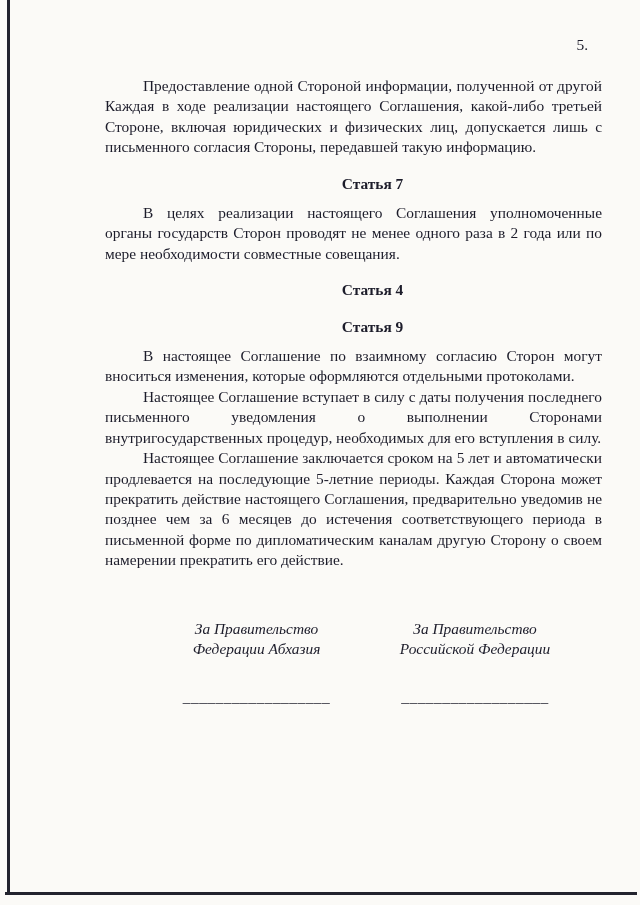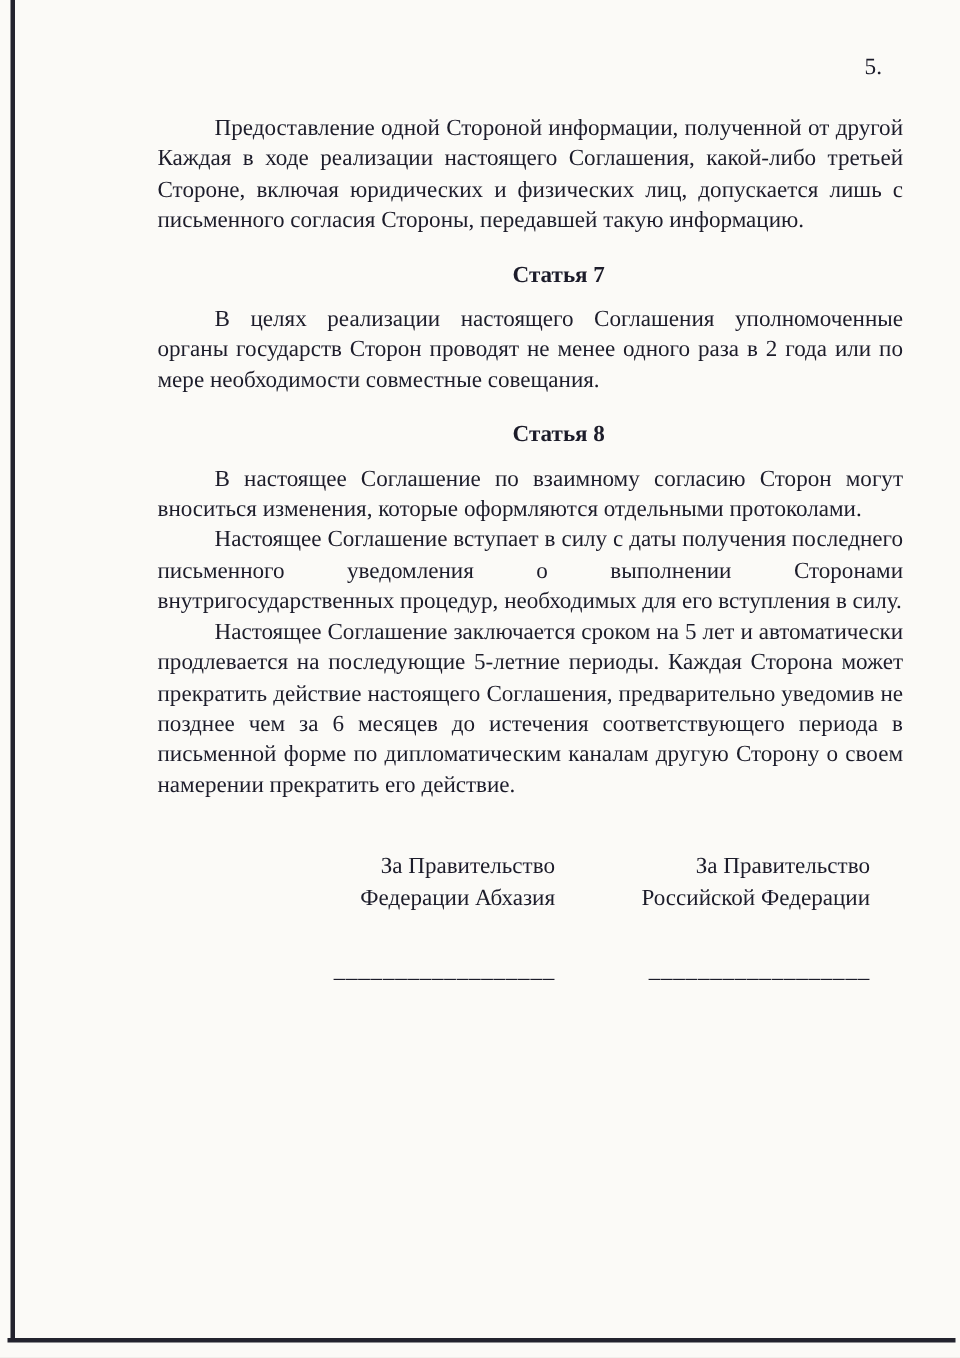--- a/index.html
+++ b/index.html
@@ -57,22 +57,23 @@
     font-weight: bold;
     text-align: center;
     font-size: 15.4px;
     line-height: 20.4px;
   }
   .para.gap-before {
     margin-top: 19px;
   }
   .signatures {
     display: flex;
-    margin-top: 34px;
-    text-align: right;
+    margin-top: 48px;
+    text-align: center;
+    font-style: italic;
   }
   .sig-col {
     line-height: 20.4px;
   }
   .sig-col.left {
     margin-left: 38px;
     width: 227px;
   }
   .sig-col.right {
     width: 210px;
@@ -92,22 +93,23 @@
 
   <div class="page-number">5.</div>
 
   <div class="content">
 
     <p class="para">Предоставление одной Стороной информации, полученной от другой Каждая в ходе реализации настоящего Соглашения, какой-либо третьей Стороне, включая юридических и физических лиц, допускается лишь с письменного согласия Стороны, передавшей такую информацию.</p>
 
     <p class="heading">Статья 7</p>
     <p class="para">В целях реализации настоящего Соглашения уполномоченные органы государств Сторон проводят не менее одного раза в 2 года или по мере необходимости совместные совещания.</p>
 
-    <p class="heading">Статья 8</p>
+    <p class="heading">Статья 4</p>
 
+    <p class="heading">Статья 9</p>
     <p class="para">В настоящее Соглашение по взаимному согласию Сторон могут вноситься изменения, которые оформляются отдельными протоколами.</p>
     <p class="para">Настоящее Соглашение вступает в силу с даты получения последнего письменного уведомления о выполнении Сторонами внутригосударственных процедур, необходимых для его вступления в силу.</p>
     <p class="para">Настоящее Соглашение заключается сроком на 5 лет и автоматически продлевается на последующие 5-летние периоды. Каждая Сторона может прекратить действие настоящего Соглашения, предварительно уведомив не позднее чем за 6 месяцев до истечения соответствующего периода в письменной форме по дипломатическим каналам другую Сторону о своем намерении прекратить его действие.</p>
 
 
     <div class="signatures">
       <div class="sig-col left">
         <div>За Правительство</div>
         <div>Федерации Абхазия</div>
         <div class="sig-line">__________________</div>

